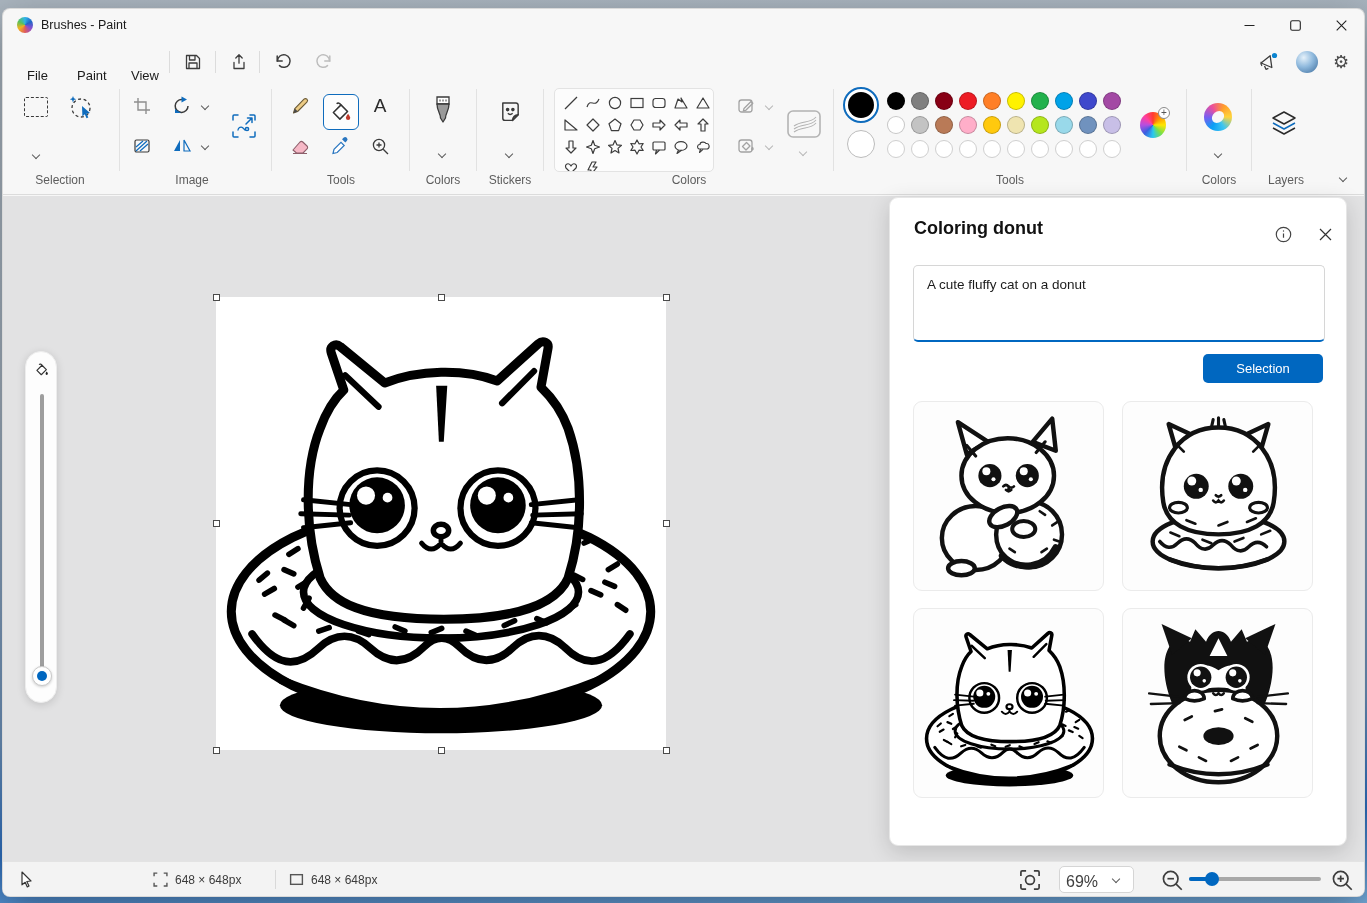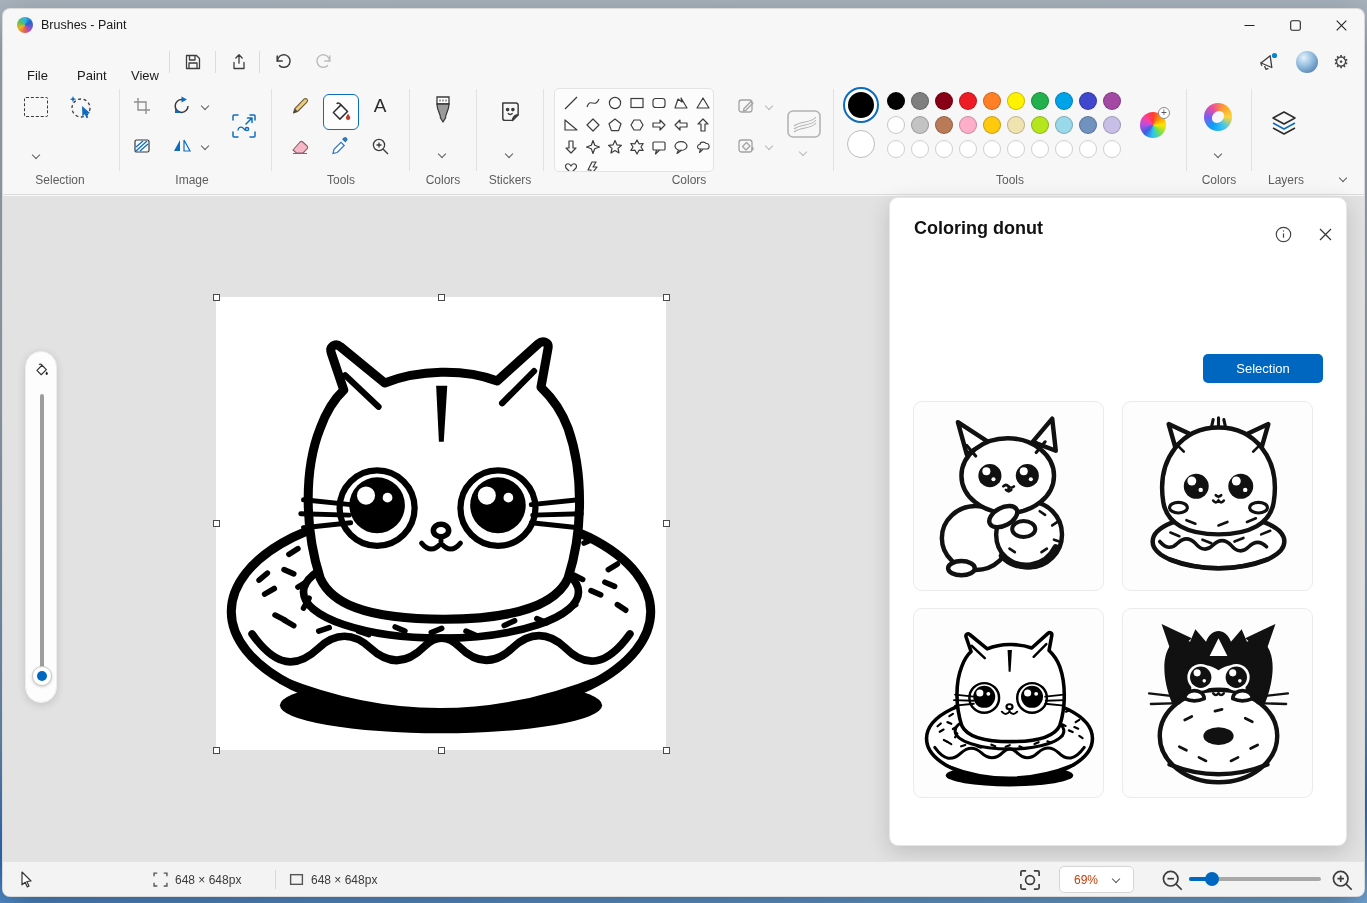--- a/index.html
+++ b/index.html
@@ -560,20 +560,21 @@
         <circle cx="8.5" cy="8.5" r="7.2"></circle>
           <path d="M8.5,7.5 v4.2"></path>
           <circle cx="8.5" cy="5" r="0.7" fill="#444" stroke="none"></circle>
       </svg>
     </div>
     <div class="pbtn" style="left:420px;top:21px">
       <svg width="13" height="13" viewBox="0 0 13 13">
           <path d="M1,1 L12,12 M12,1 L1,12" stroke="#333" stroke-width="1.2"></path>
         </svg>
     </div>
+    <textarea class="prompt" style="">A cute fluffy cat on a donut</textarea>
     <button class="gen">Selection</button>
 
     <div class="thumb" style="left:23px;top:203px">
       <svg viewBox="0 0 200 200">
         <g fill="#fff" stroke="#111" stroke-width="5" stroke-linecap="round" stroke-linejoin="round">
           <ellipse cx="62" cy="146" rx="38" ry="36"></ellipse>
           <ellipse cx="46" cy="180" rx="15" ry="8"></ellipse>
           <circle cx="122" cy="142" r="37"></circle>
           <ellipse cx="116" cy="136" rx="13" ry="9" stroke-width="4.5"></ellipse>
           <path d="M92,166 A37,37 0 0 0 152,157" fill="none" stroke-width="8"></path>
@@ -698,21 +699,21 @@
     </svg>
     <span class="stext" style="left:308px">648 × 648px</span>
 
     <div class="abs" style="left:1014px;top:5px;width:26px;height:26px">
       <svg width="26" height="26" viewBox="0 0 20 20" fill="none" stroke="#3d3d3d" stroke-width="1.3">
         <path d="M3,7 V4 a1,1 0 0 1 1,-1 h3 M13,3 h3 a1,1 0 0 1 1,1 v3 M17,13 v3 a1,1 0 0 1 -1,1 h-3 M7,17 H4 a1,1 0 0 1 -1,-1 v-3"></path>
         <circle cx="10" cy="10" r="3.4"></circle>
       </svg>
     </div>
     <div class="zoomdd">
-      <span class="abs" style="left:14px;top:6px;font-size:12px;color:#c2410c">69%</span>
+      <span class="abs" style="left:6px;top:6px;font-size:16px;color:#404040">69%</span>
       <span class="chev abs" style="left:53px;top:9px"></span>
     </div>
     <div class="abs" style="left:1156px;top:5px;width:26px;height:26px">
       <svg width="26" height="26" viewBox="0 0 20 20" fill="none" stroke="#3d3d3d" stroke-width="1.3">
         <circle cx="9" cy="9" r="5.6"></circle>
           <path d="M13.2,13.2 L17.5,17.5"></path>
           <path d="M6.5,9 h5"></path>
       </svg>
     </div>
     <div class="ztrack">

